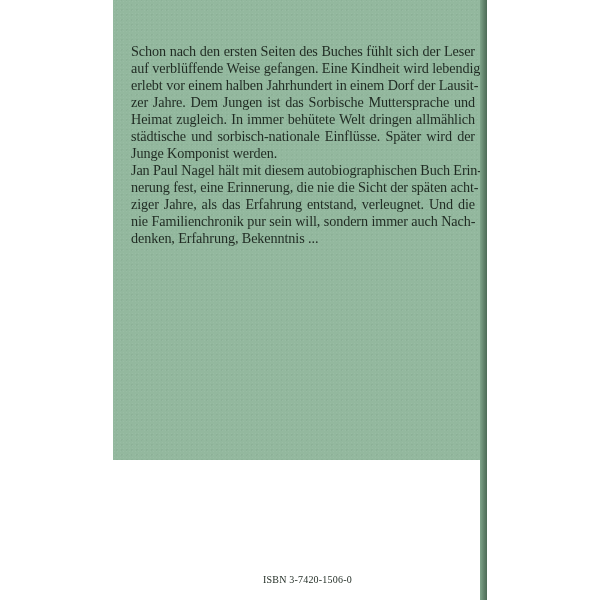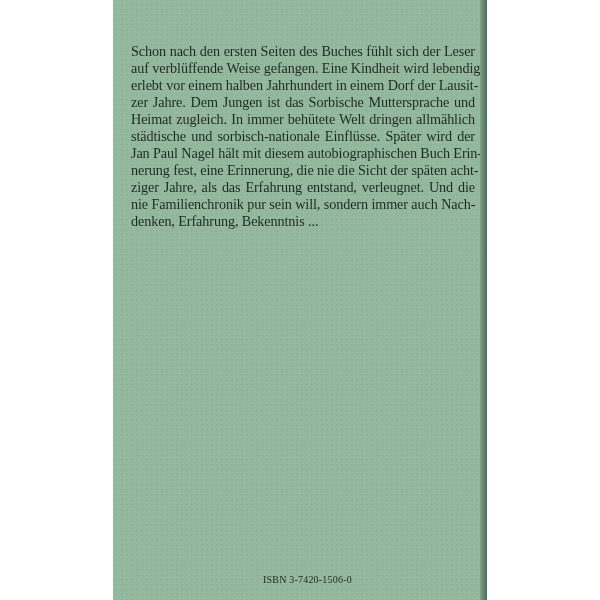--- a/index.html
+++ b/index.html
@@ -8,21 +8,21 @@
       width: 600px;
       height: 600px;
       background: #ffffff;
       overflow: hidden;
     }
     .cover {
       position: absolute;
       left: 113px;
       top: 0;
       width: 374px;
-      height: 600px;
+      height: 460px;
       background: #93b89e;
       background-image:
         radial-gradient(rgba(255,255,255,0.06) 1px, transparent 1px),
         radial-gradient(rgba(0,0,0,0.04) 1px, transparent 1px);
       background-size: 3px 3px, 5px 5px;
       background-position: 0 0, 1px 2px;
     }
     .cover-edge {
       position: absolute;
       right: 0;
@@ -67,20 +67,21 @@
 
 <div class="cover">
   <div class="blurb">
     <div>
       <span class="line">Schon nach den ersten Seiten des Buches fühlt sich der Leser</span>
       <span class="line">auf verblüffende Weise gefangen. Eine Kindheit wird lebendig,</span>
       <span class="line">erlebt vor einem halben Jahrhundert in einem Dorf der Lausit-</span>
       <span class="line">zer Jahre. Dem Jungen ist das Sorbische Muttersprache und</span>
       <span class="line">Heimat zugleich. In immer behütete Welt dringen allmählich</span>
       <span class="line">städtische und sorbisch-nationale Einflüsse. Später wird der</span>
+      <span class="line last">Junge Komponist werden.</span>
     </div>
     <div>
       <span class="line">Jan Paul Nagel hält mit diesem autobiographischen Buch Erin-</span>
       <span class="line">nerung fest, eine Erinnerung, die nie die Sicht der späten acht-</span>
       <span class="line">ziger Jahre, als das Erfahrung entstand, verleugnet. Und die</span>
       <span class="line">nie Familienchronik pur sein will, sondern immer auch Nach-</span>
       <span class="line last">denken, Erfahrung, Bekenntnis ...</span>
     </div>
   </div>
   <div class="isbn">ISBN 3-7420-1506-0</div>

